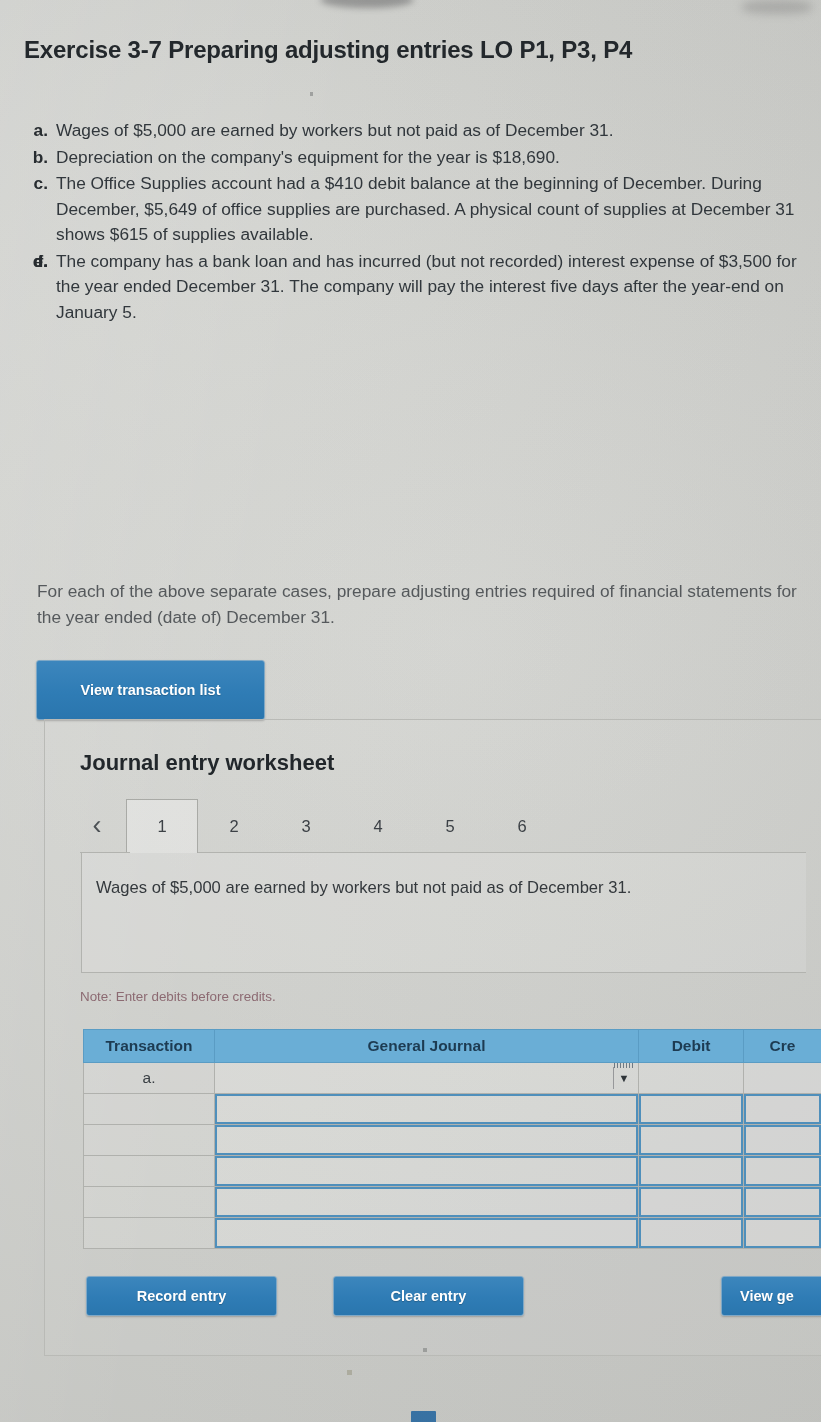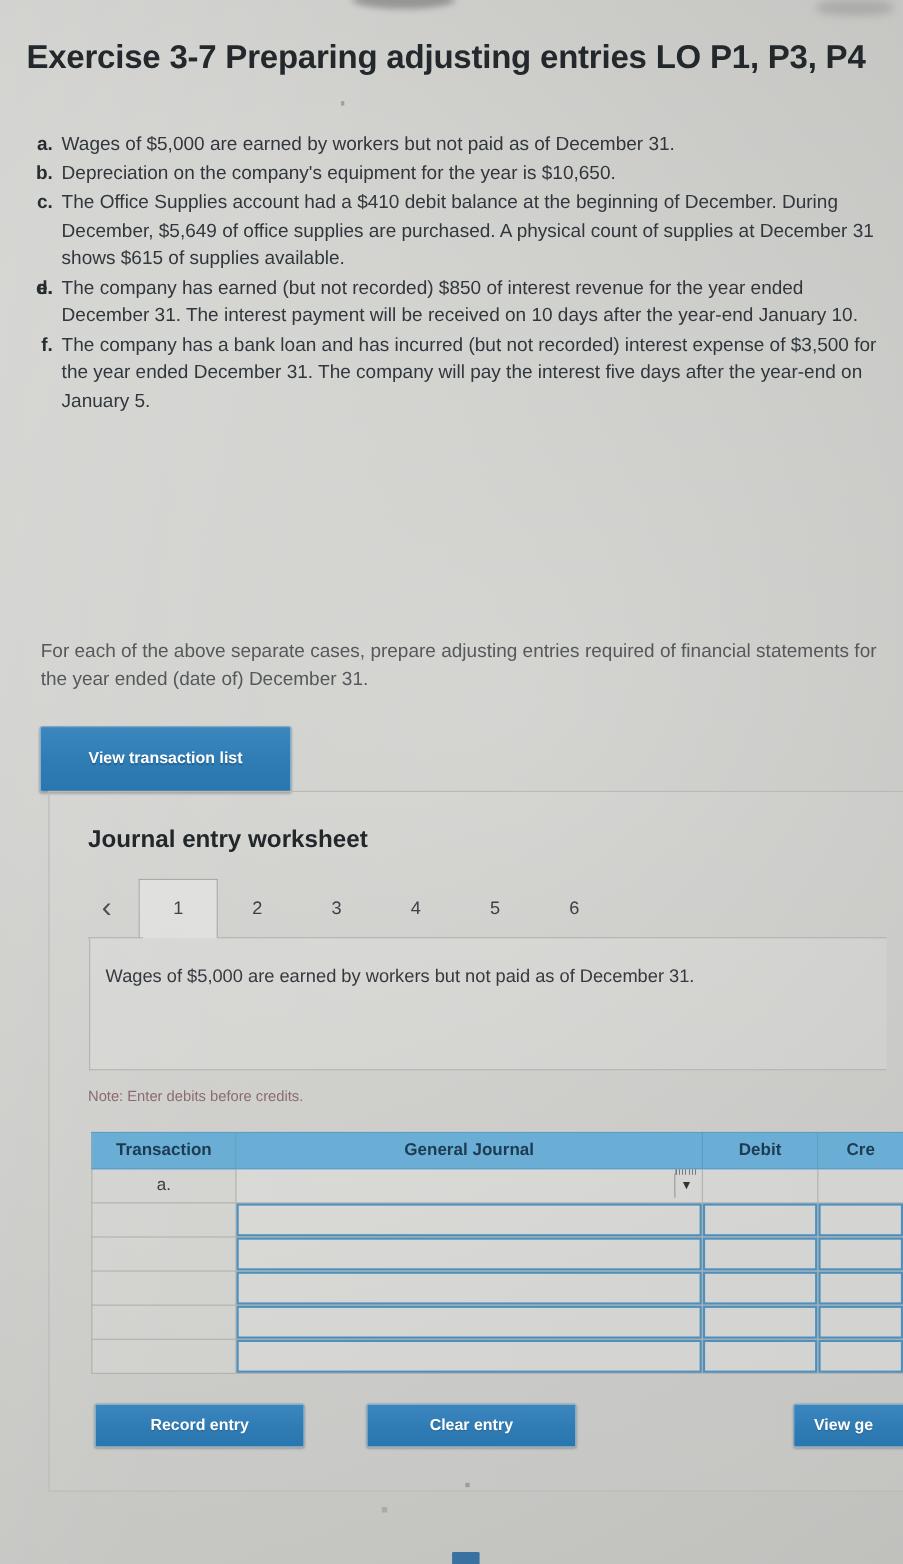--- a/index.html
+++ b/index.html
@@ -65,21 +65,21 @@
   .content {
     position: relative;
     z-index: 3;
   }
 
   h1.title {
     margin: 0;
     position: absolute;
     left: 24px;
     top: 36px;
-    font-size: 30px;
+    font-size: 24px;
     font-weight: bold;
     color: #23282c;
     letter-spacing: -0.2px;
     white-space: nowrap;
     text-align: center;
   }
 
   
   ol.cases {
     position: absolute;
@@ -360,24 +360,24 @@
   <div class="speck" style="left:423px; top:1348px; width:4px; height:4px;"></div>
   <div class="speck" style="left:347px; top:1370px; width:5px; height:5px; background:rgba(150,145,120,0.5);"></div>
   <div class="blue-chip"></div>
 
   <div class="content">
 
     <h1 class="title">Exercise 3-7 Preparing adjusting entries LO P1, P3, P4</h1>
 
     <ol class="cases" id="case-list">
         <li><span class="marker">a.</span><span>Wages of $5,000 are earned by workers but not paid as of December 31.</span></li>
-        <li><span class="marker">b.</span><span>Depreciation on the company's equipment for the year is $10,650.</span></li>
+        <li><span class="marker">b.</span><span>Depreciation on the company's equipment for the year is $18,690.</span></li>
         <li><span class="marker">c.</span><span>The Office Supplies account had a $410 debit balance at the beginning of December. During December, $5,649 of office supplies are purchased. A physical count of supplies at December 31 shows $615 of supplies available.</span></li>
         <li><span class="marker">d.</span></li>
-        <li><span class="marker">e.</span><span>The company has earned (but not recorded) $850 of interest revenue for the year ended December 31. The interest payment will be received on 10 days after the year-end January 10.</span></li>
+        <li><span class="marker">e.</span></li>
         <li><span class="marker">f.</span><span>The company has a bank loan and has incurred (but not recorded) interest expense of $3,500 for the year ended December 31. The company will pay the interest five days after the year-end on January 5.</span></li>
       </ol>
 
     <p class="instructions">For each of the above separate cases, prepare adjusting entries required of financial statements for the year ended (date of) December 31.</p>
 
     <div class="btn" id="view-transaction-list">View transaction list</div>
 
     <div class="panel"></div>
 
     <h2 class="panel-title">Journal entry worksheet</h2>

